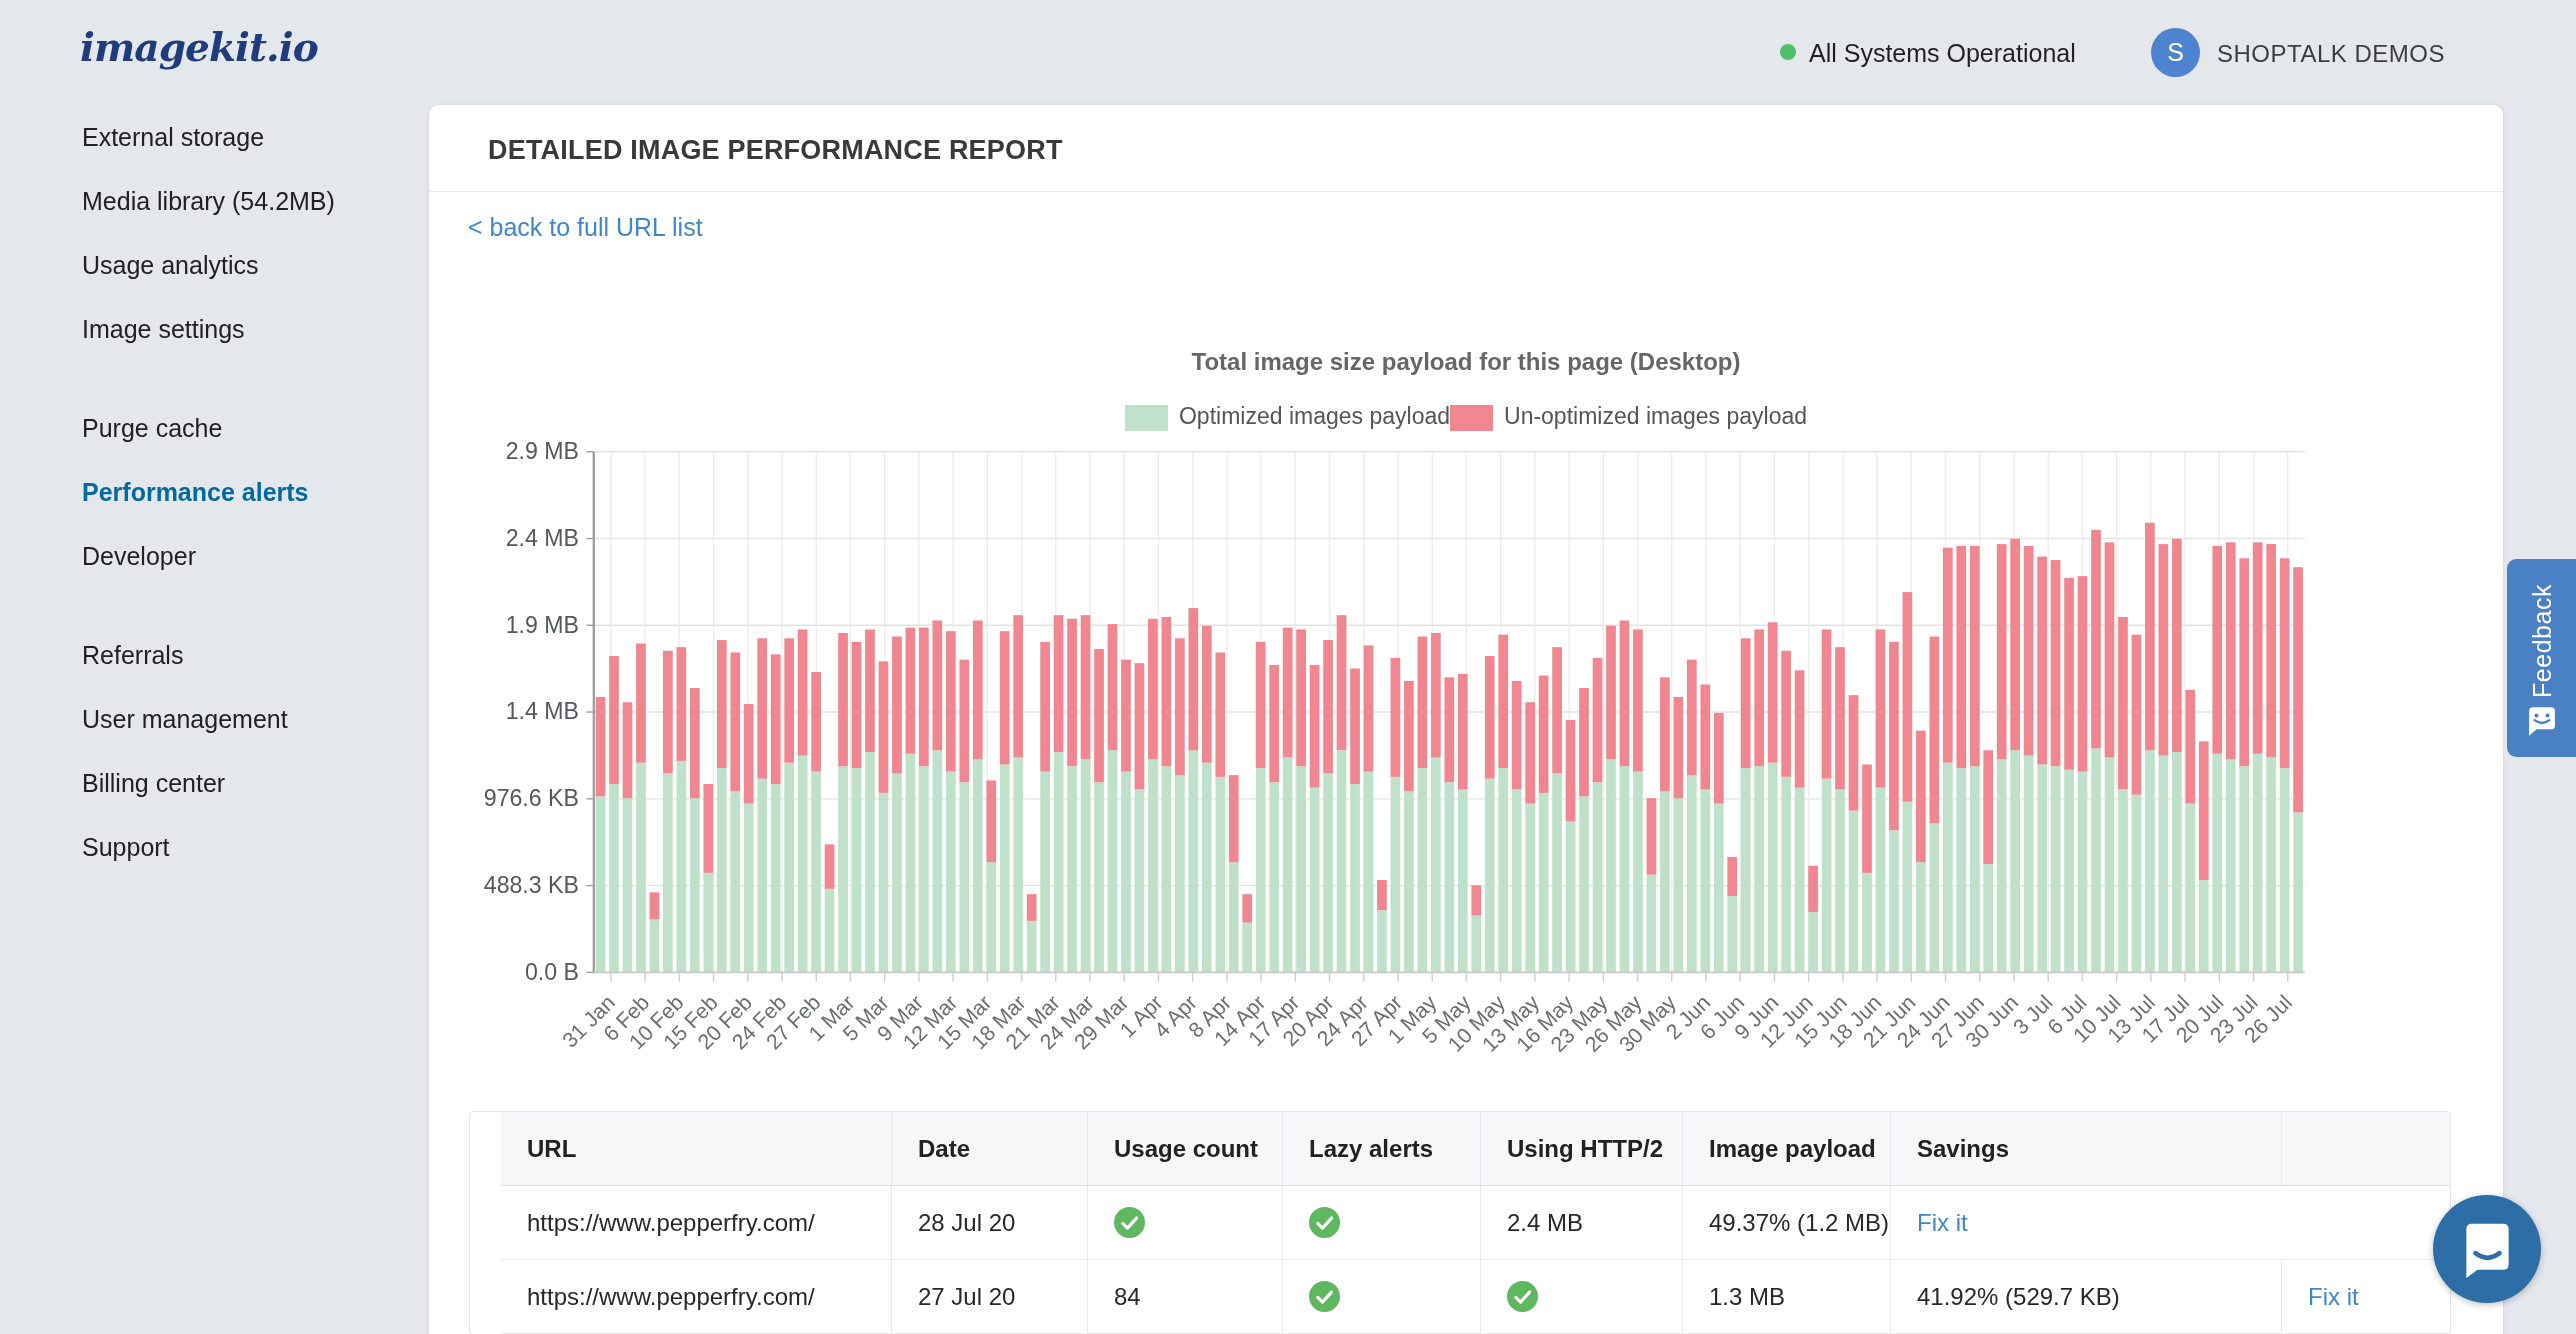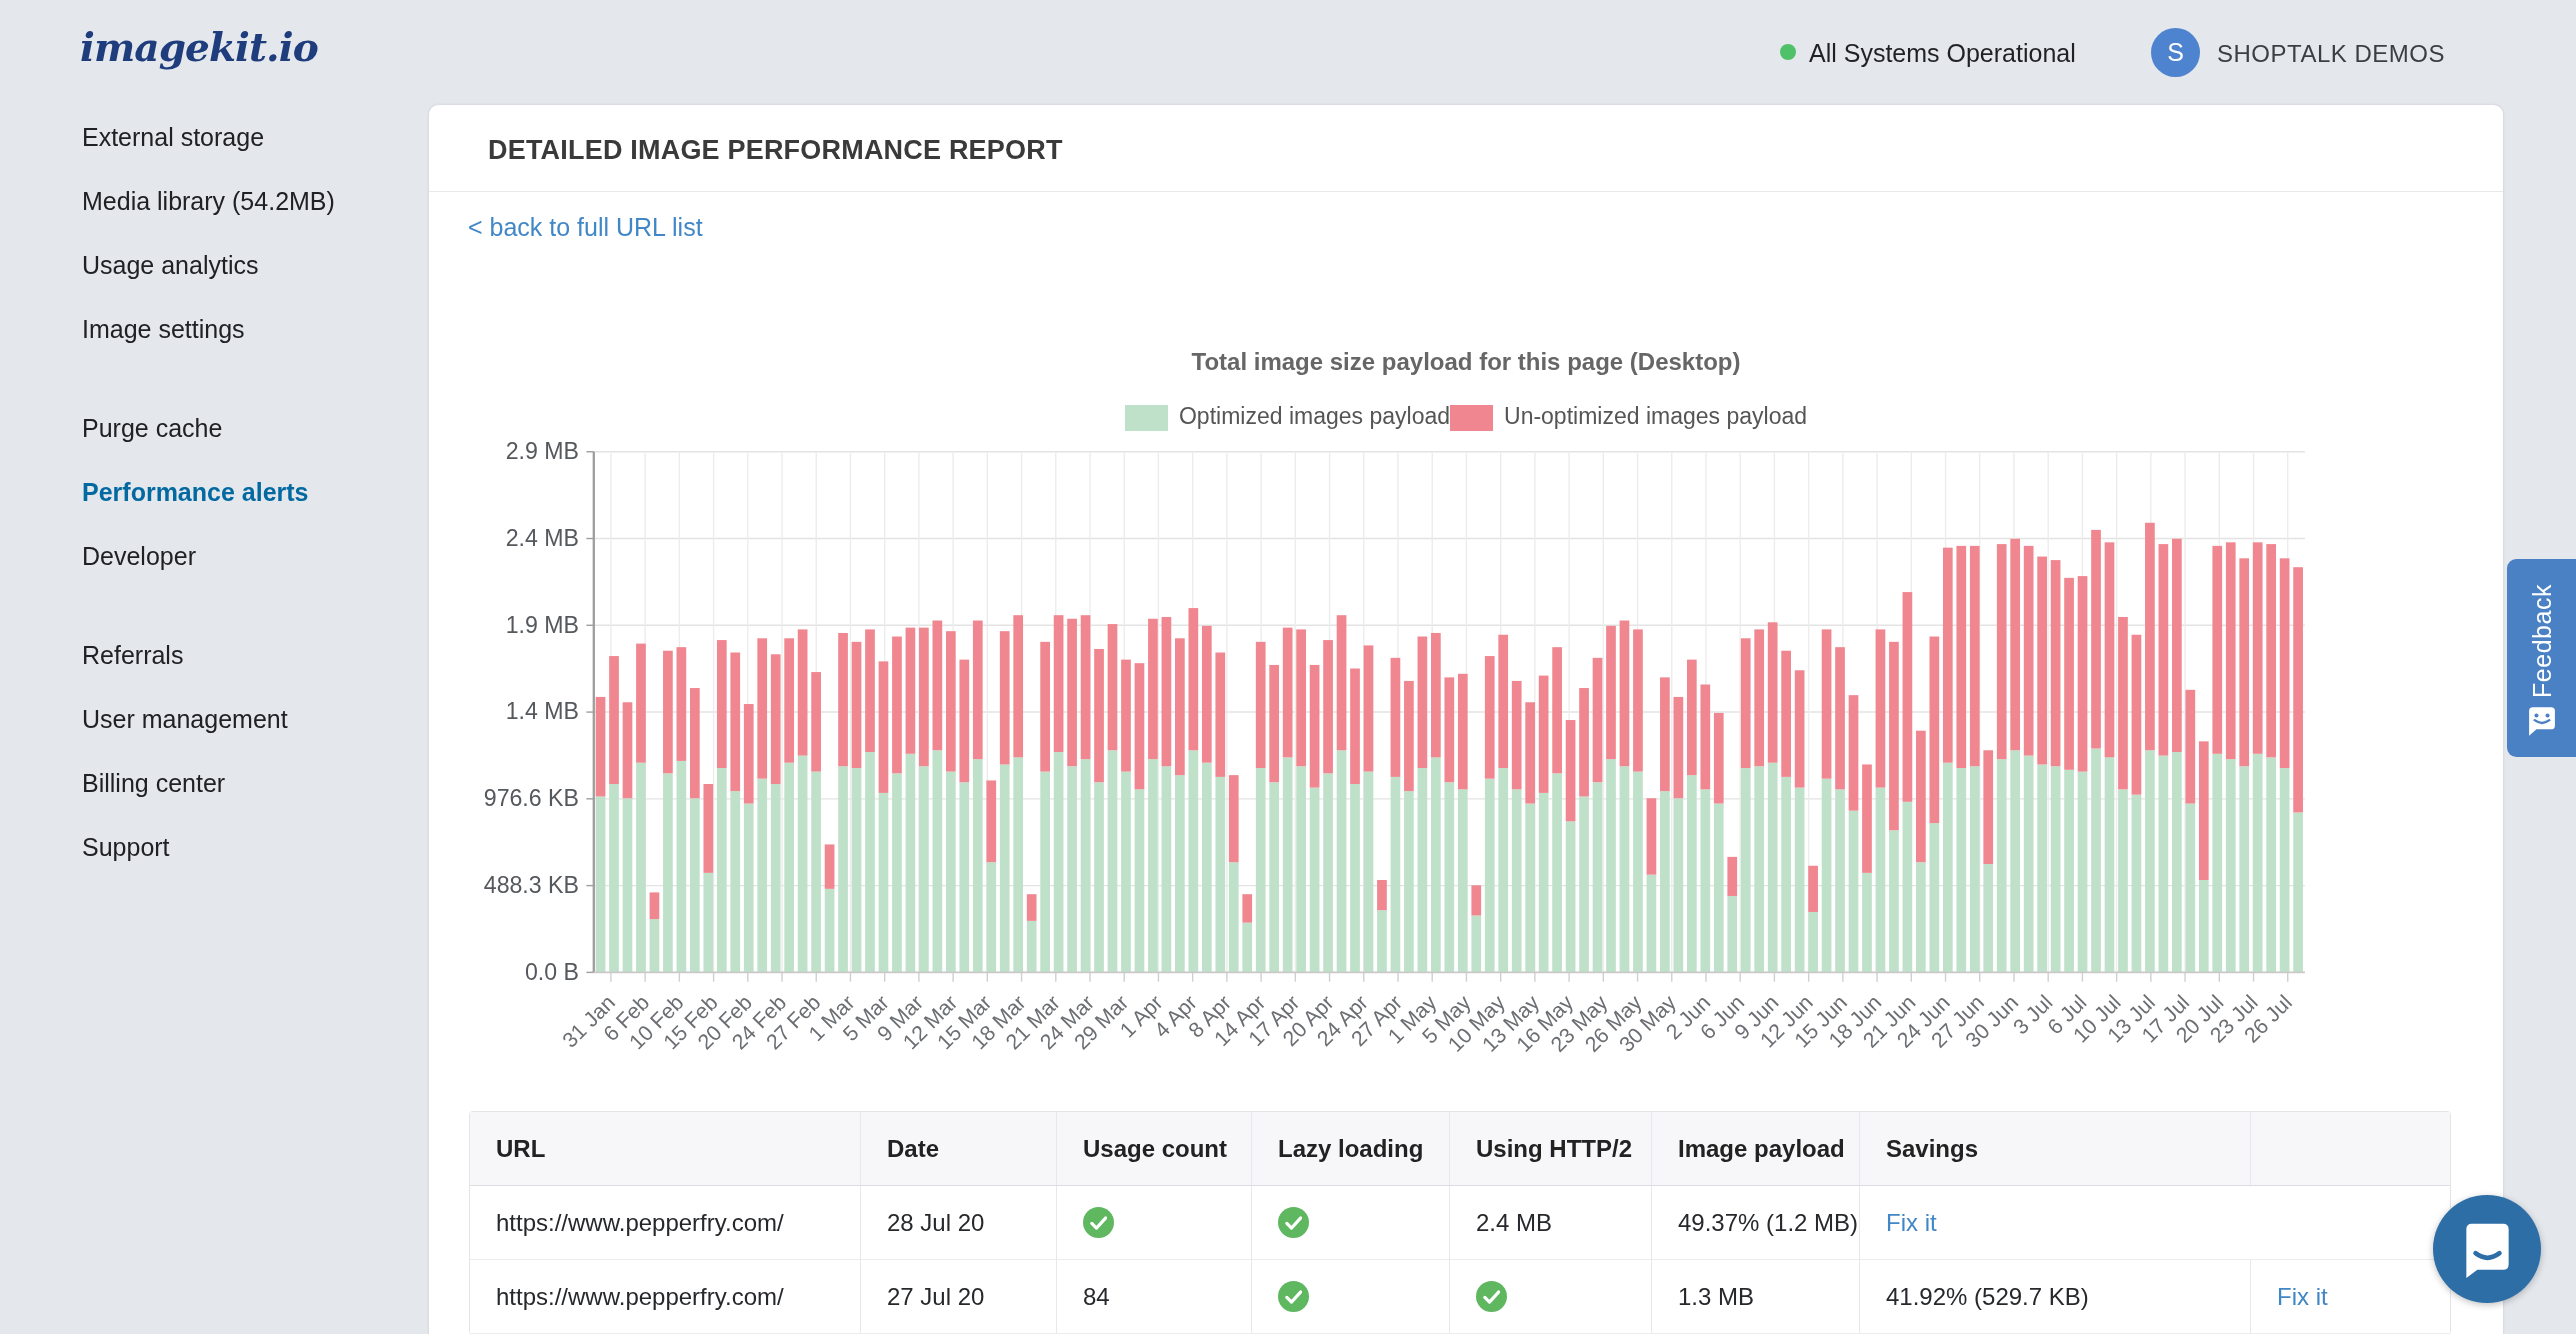--- a/index.html
+++ b/index.html
@@ -31,21 +31,21 @@
   
   .chart-title{position:absolute;left:0;top:243px;width:100%;text-align:center;
                font-size:24px;font-weight:bold;color:#666;}
   .legend{position:absolute;left:0;top:298px;width:100%;display:flex;justify-content:center;
           align-items:center;font-size:23px;color:#555;}
   .legend .swatch{display:inline-block;width:43px;height:26px;margin-right:11px;vertical-align:middle;}
   #chart{position:absolute;left:0;top:331px;}
 
   
   .perf-table{position:absolute;left:40px;top:1006px;width:1982px;border:0.9px solid #e3e4e8;
-              border-radius:3.7px;border-collapse:collapse;box-sizing:border-box;}
+              border-radius:3.7px;border-collapse:collapse;box-sizing:border-box;padding-left:31px;}
   .t-row{display:grid;grid-template-columns:391px 196px 195px 198px 202px 208px 391px 201px;}
   .t-head{background:#f7f7f9;border-bottom:1.9px solid #dcdce0;}
   .t-cell{height:73px;display:flex;align-items:center;padding-left:26px;box-sizing:border-box;
           border-right:0.9px solid #e7e8ec;font-size:24px;color:#26282b;}
   .t-cell:last-child{border-right:none;}
   .t-head .t-cell{font-weight:bold;color:#222;}
   .t-body .t-row{border-bottom:0.9px solid #ececf0;background:#fff;}
   .check{width:31px;height:31px;border-radius:50%;background:#5fb760;display:flex;align-items:center;justify-content:center;}
   .fixit{color:#4187c7;cursor:pointer;}
 
@@ -538,21 +538,21 @@
         <rect x="2011.492755905512" y="141.63098610779258" width="10.471181102362205" height="264.7233505137045" fill="#f0868f"></rect>
         <line x1="177" y1="17" x2="177" y2="579" stroke="#9e9e9e" stroke-width="2.5"></line>
         <line x1="177" y1="579" x2="2024" y2="579" stroke="#c9c9c9" stroke-width="2"></line>
       </svg>
 
     <div class="perf-table">
       <div class="t-row t-head" id="table-head">
           <div class="t-cell">URL</div>
           <div class="t-cell">Date</div>
           <div class="t-cell">Usage count</div>
-          <div class="t-cell">Lazy loading</div>
+          <div class="t-cell">Lazy alerts</div>
           <div class="t-cell">Using HTTP/2</div>
           <div class="t-cell">Image payload</div>
           <div class="t-cell">Savings</div>
           <div class="t-cell"></div>
         </div>
       <div class="t-body" id="table-body">
           <div class="t-row">
             <div class="t-cell">https://www.pepperfry.com/</div>
             <div class="t-cell">28 Jul 20</div>
             <div class="t-cell">

